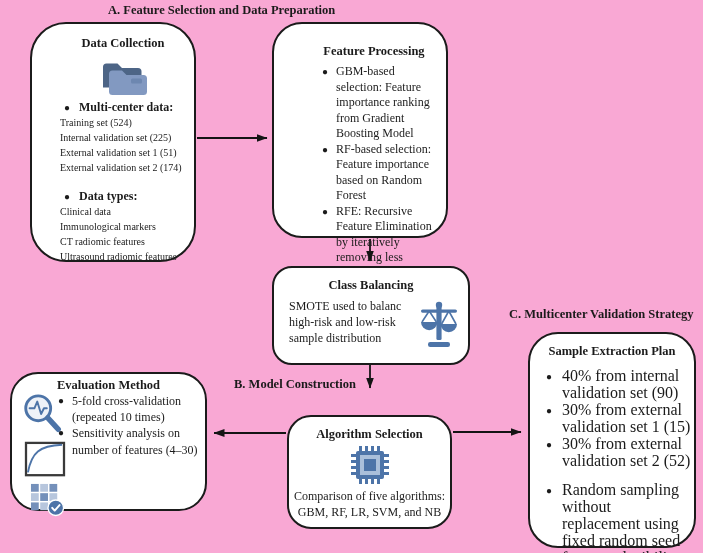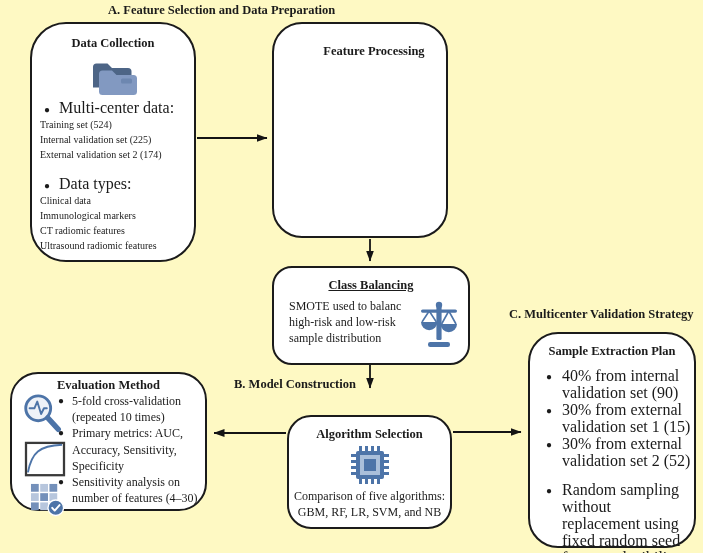--- a/index.html
+++ b/index.html
@@ -7,50 +7,50 @@
     --steel:#4d74a8;
     --chip-light:#aabfda;
     --folder-back:#4d6586;
     --folder-front:#8299c1;
     --folder-tab:#6d87b0;
     --grid-light:#b7c6dd;
     --grid-mid:#7490ba;
   }
   html,body{margin:0;padding:0;background:#fff;}
   .canvas{
-    position:relative;width:703px;height:553px;background:#fef9c3;
+    position:relative;width:703px;height:553px;background:#f9a8d4;
     font-family:"Liberation Serif", serif;color:var(--ink);overflow:hidden;
   }
   .section-label{position:absolute;font-weight:bold;font-size:12.5px;white-space:nowrap;}
   .box{
     position:absolute;box-sizing:border-box;background:#fff;
     border:2px solid var(--ink);
   }
   .box-title{font-weight:bold;text-align:center;font-size:12.5px;line-height:15px;}
 
   
-  .box-dc{left:30px;top:22px;width:166px;height:240px;border-radius:36px;}
+  .box-dc{left:30px;top:22px;width:166px;height:240px;border-radius:36px;padding-left:20px;}
   .box-dc .box-title{margin-top:12px;}
   .dc-icon-wrap{text-align:center;margin-top:5px;height:42px;}
   .dc-list{padding:2px 2px 0 8px;}
   .dc-line{white-space:nowrap;font-size:10px;line-height:15px;}
-  .dc-bullet-line{white-space:nowrap;font-size:16px;line-height:15px;}
+  .dc-bullet-line{white-space:nowrap;font-size:12px;line-height:15px;font-weight:bold;}
   .dc-bullet-line::before{content:"\25CF";font-size:10px;margin-right:9px;margin-left:4px;}
   .dc-gap{height:14px;}
 
   
   .box-fp{left:272px;top:22px;width:176px;height:216px;border-radius:30px;padding-left:28px;}
   .box-fp .box-title{margin-top:20px;}
   .hang-list{list-style:none;margin:5px 0 0 0;padding:0 4px 0 20px;}
   .hang-list li{position:relative;padding-left:14px;font-size:12px;line-height:15.5px;}
   .hang-list li::before{content:"\25CF";font-size:10px;position:absolute;left:0;top:0;}
 
   
   .box-cb{left:272px;top:266px;width:198px;height:99px;border-radius:20px;}
-  .box-cb .box-title{margin-top:10px;text-decoration:underline;}
+  .box-cb .box-title{margin-top:10px;}
   .cb-body{display:flex;align-items:flex-start;padding:5px 6px 0 15px;}
   .cb-text{width:128px;font-size:12px;line-height:16px;}
   .cb-icon{margin-left:4px;margin-top:2px;}
 
   
   .box-as{left:287px;top:415px;width:165px;height:114px;border-radius:24px;}
   .box-as .box-title{margin-top:10px;}
   .as-icon-wrap{text-align:center;margin-top:3px;height:41px;}
   .as-text{text-align:center;font-size:12px;line-height:15.5px;margin-top:3px;white-space:nowrap;}
 
@@ -106,32 +106,38 @@
       <svg width="50" height="42" viewBox="0 0 50 42">
         <path d="M5,11 q0,-3.5 3.5,-3.5 h11 l4.5,4.5 h16 q3.5,0 3.5,3.5 v16 h-38.5 z" fill="#4d6586"></path>
         <path d="M11,18 q0,-3.5 3.5,-3.5 h9.5 l4.5,4.5 h17 q3.5,0 3.5,3.5 v13 q0,3.5 -3.5,3.5 h-31 q-3.5,0 -3.5,-3.5 z" fill="#8299c1"></path>
         <rect x="33" y="22.5" width="11" height="5" rx="1.5" fill="#6d87b0"></rect>
       </svg>
     </div>
     <div class="dc-list">
       <div class="dc-bullet-line">Multi-center data:</div>
       <div class="dc-line">Training set (524)</div>
       <div class="dc-line">Internal validation set (225)</div>
+      <div class="dc-line">External validation set 1 (51)</div>
       <div class="dc-line">External validation set 2 (174)</div>
       <div class="dc-gap"></div>
       <div class="dc-bullet-line">Data types:</div>
       <div class="dc-line">Clinical data</div>
       <div class="dc-line">Immunological markers</div>
       <div class="dc-line">CT radiomic features</div>
       <div class="dc-line">Ultrasound radiomic features</div>
     </div>
   </div>
 
   <div class="box box-fp">
     <div class="box-title">Feature Processing</div>
+    <ul class="hang-list">
+      <li>GBM-based selection: Feature importance ranking from Gradient Boosting Model</li>
+      <li>RF-based selection: Feature importance based on Random Forest</li>
+      <li>RFE: Recursive Feature Elimination by iteratively removing less important features</li>
+    </ul>
   </div>
 
   <div class="box box-cb">
     <div class="box-title">Class Balancing</div>
     <div class="cb-body">
       <div class="cb-text">SMOTE used to balanc high-risk and low-risk sample distribution</div>
       <div class="cb-icon">
         <svg width="46" height="50" viewBox="0 0 46 50">
           <g fill="#4d74a8" stroke="none">
             <circle cx="23" cy="5" r="3.2"></circle>
@@ -203,21 +209,20 @@
             <rect x="21" y="11.5" width="8" height="8" fill="#b7c6dd"></rect>
           <rect x="2" y="21" width="8" height="8" fill="#7490ba"></rect>
             <rect x="11.5" y="21" width="8" height="8" fill="#b7c6dd"></rect>
         </g>
         <circle cx="27.5" cy="26.5" r="8" fill="#4d74a8" stroke="#ffffff" stroke-width="1.4"></circle>
         <path d="M23.8,26.6 l2.6,2.8 l5,-5.6" fill="none" stroke="#ffffff" stroke-width="2" stroke-linecap="round" stroke-linejoin="round"></path>
       </svg>
     </div>
     <ul class="em-list">
       <li>5-fold cross-validation (repeated 10 times)</li>
-      <li>Primary metrics: AUC, Accuracy, Sensitivity, Specificity</li>
       <li>Sensitivity analysis on number of features (4–30)</li>
     </ul>
   </div>
 
   <div class="box box-se">
     <div class="box-title">Sample Extraction Plan</div>
     <ul class="se-list">
       <li>40% from internal validation set (90)</li>
       <li>30% from external validation set 1 (15)</li>
       <li>30% from external validation set 2 (52)</li>

